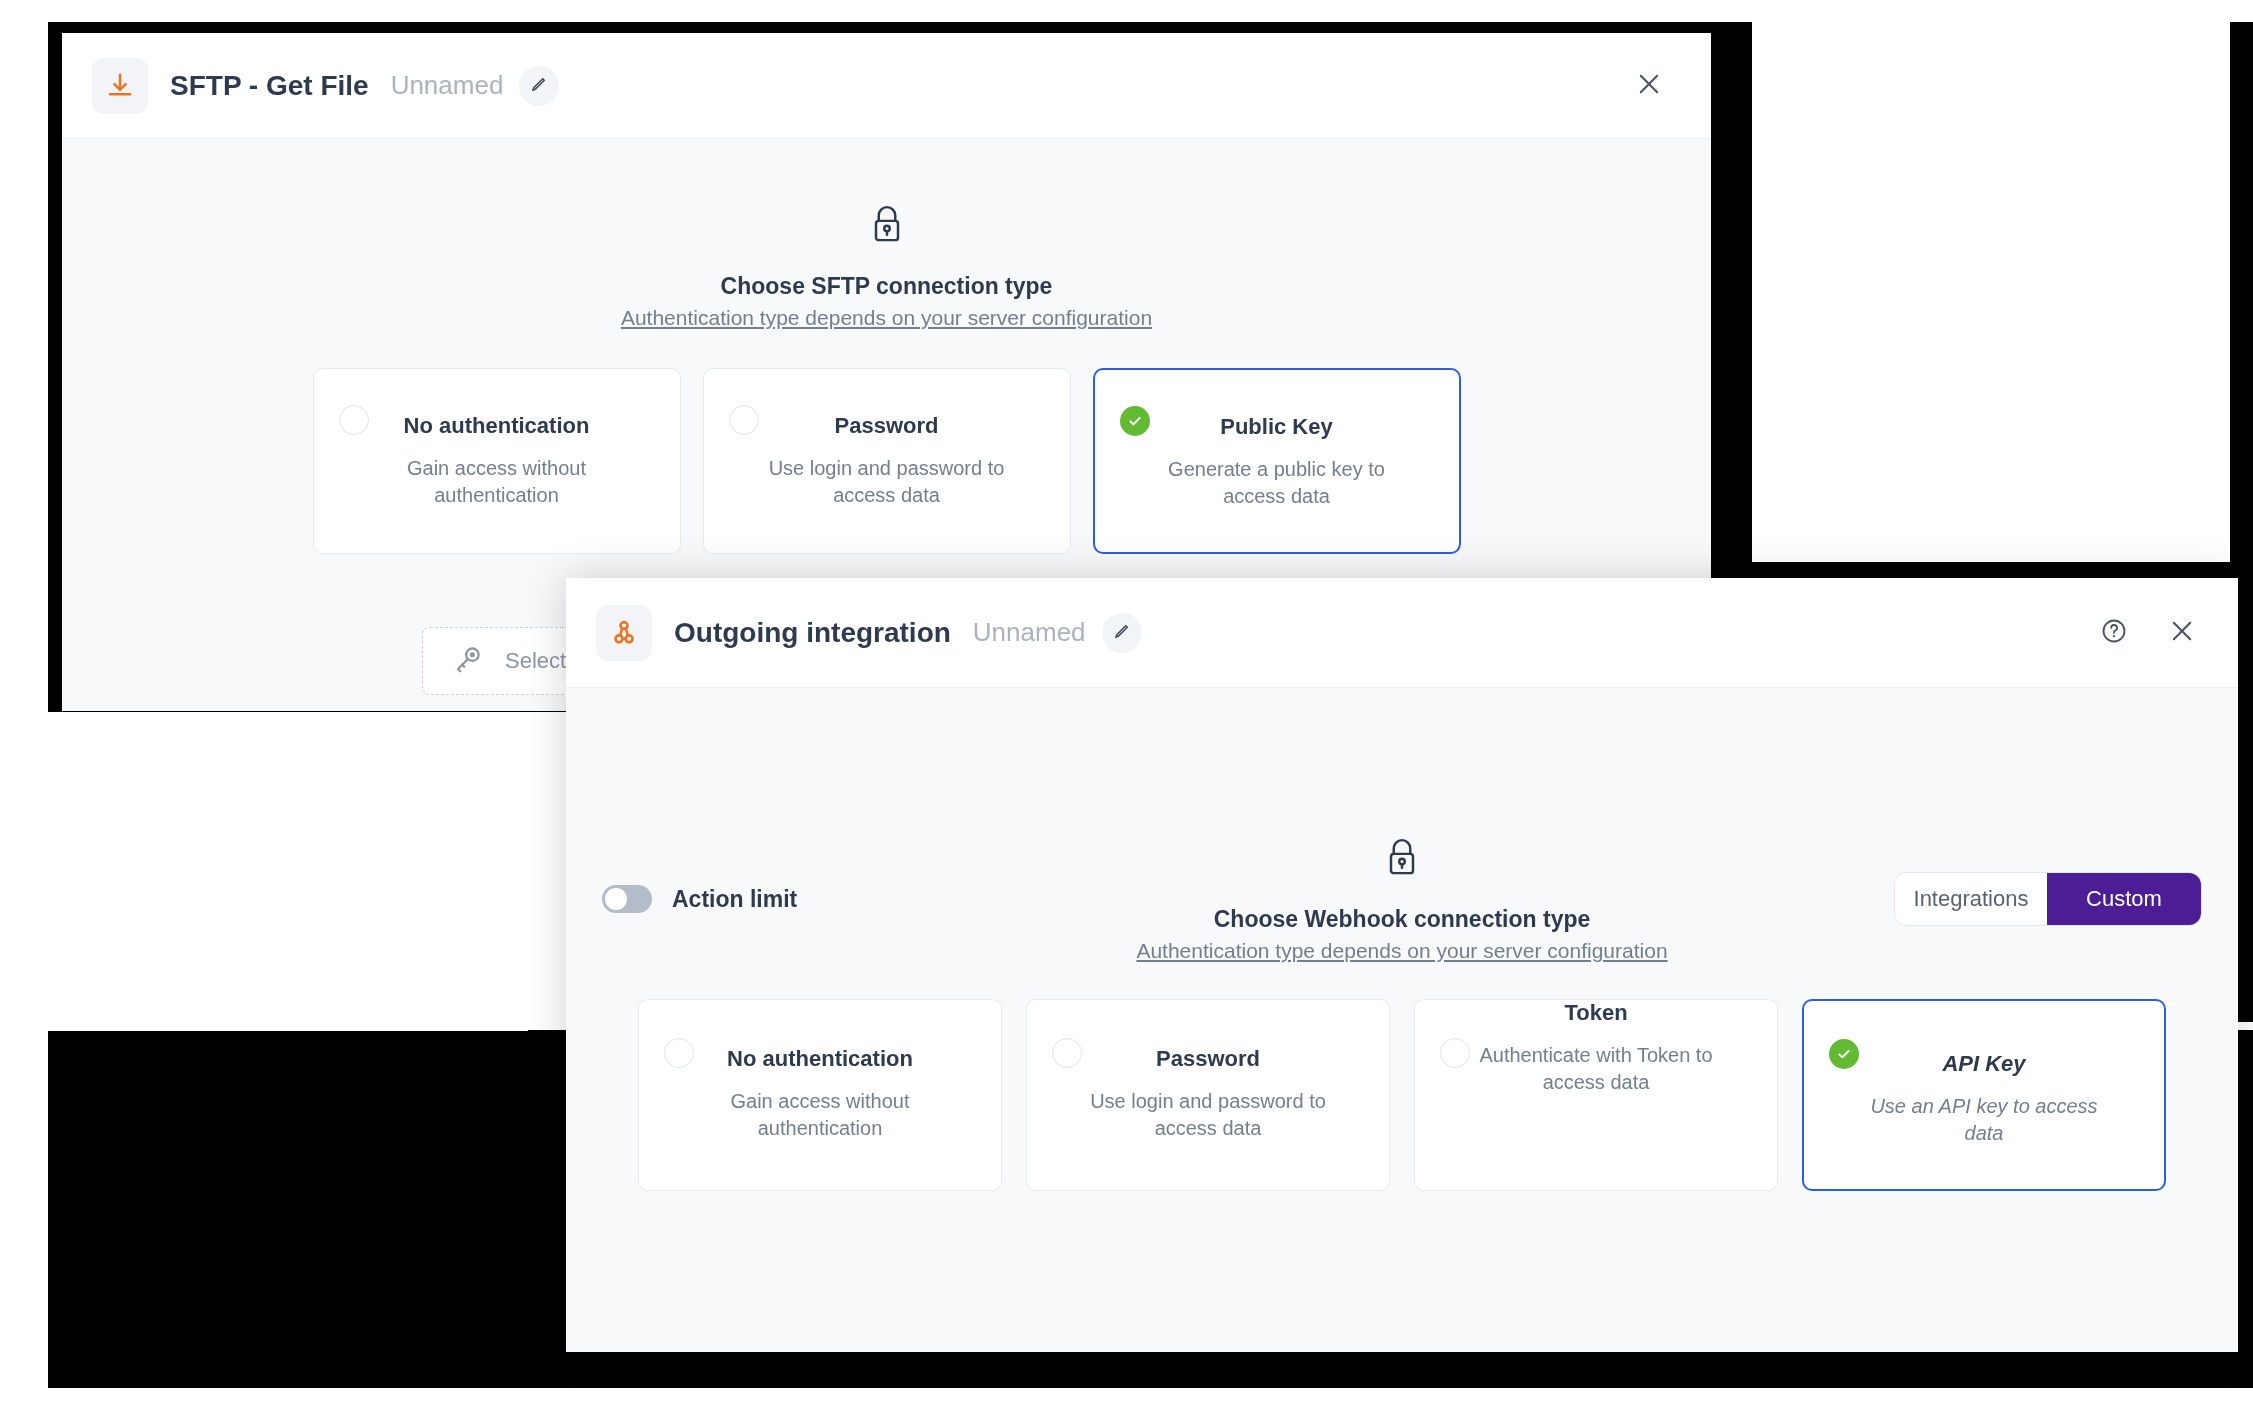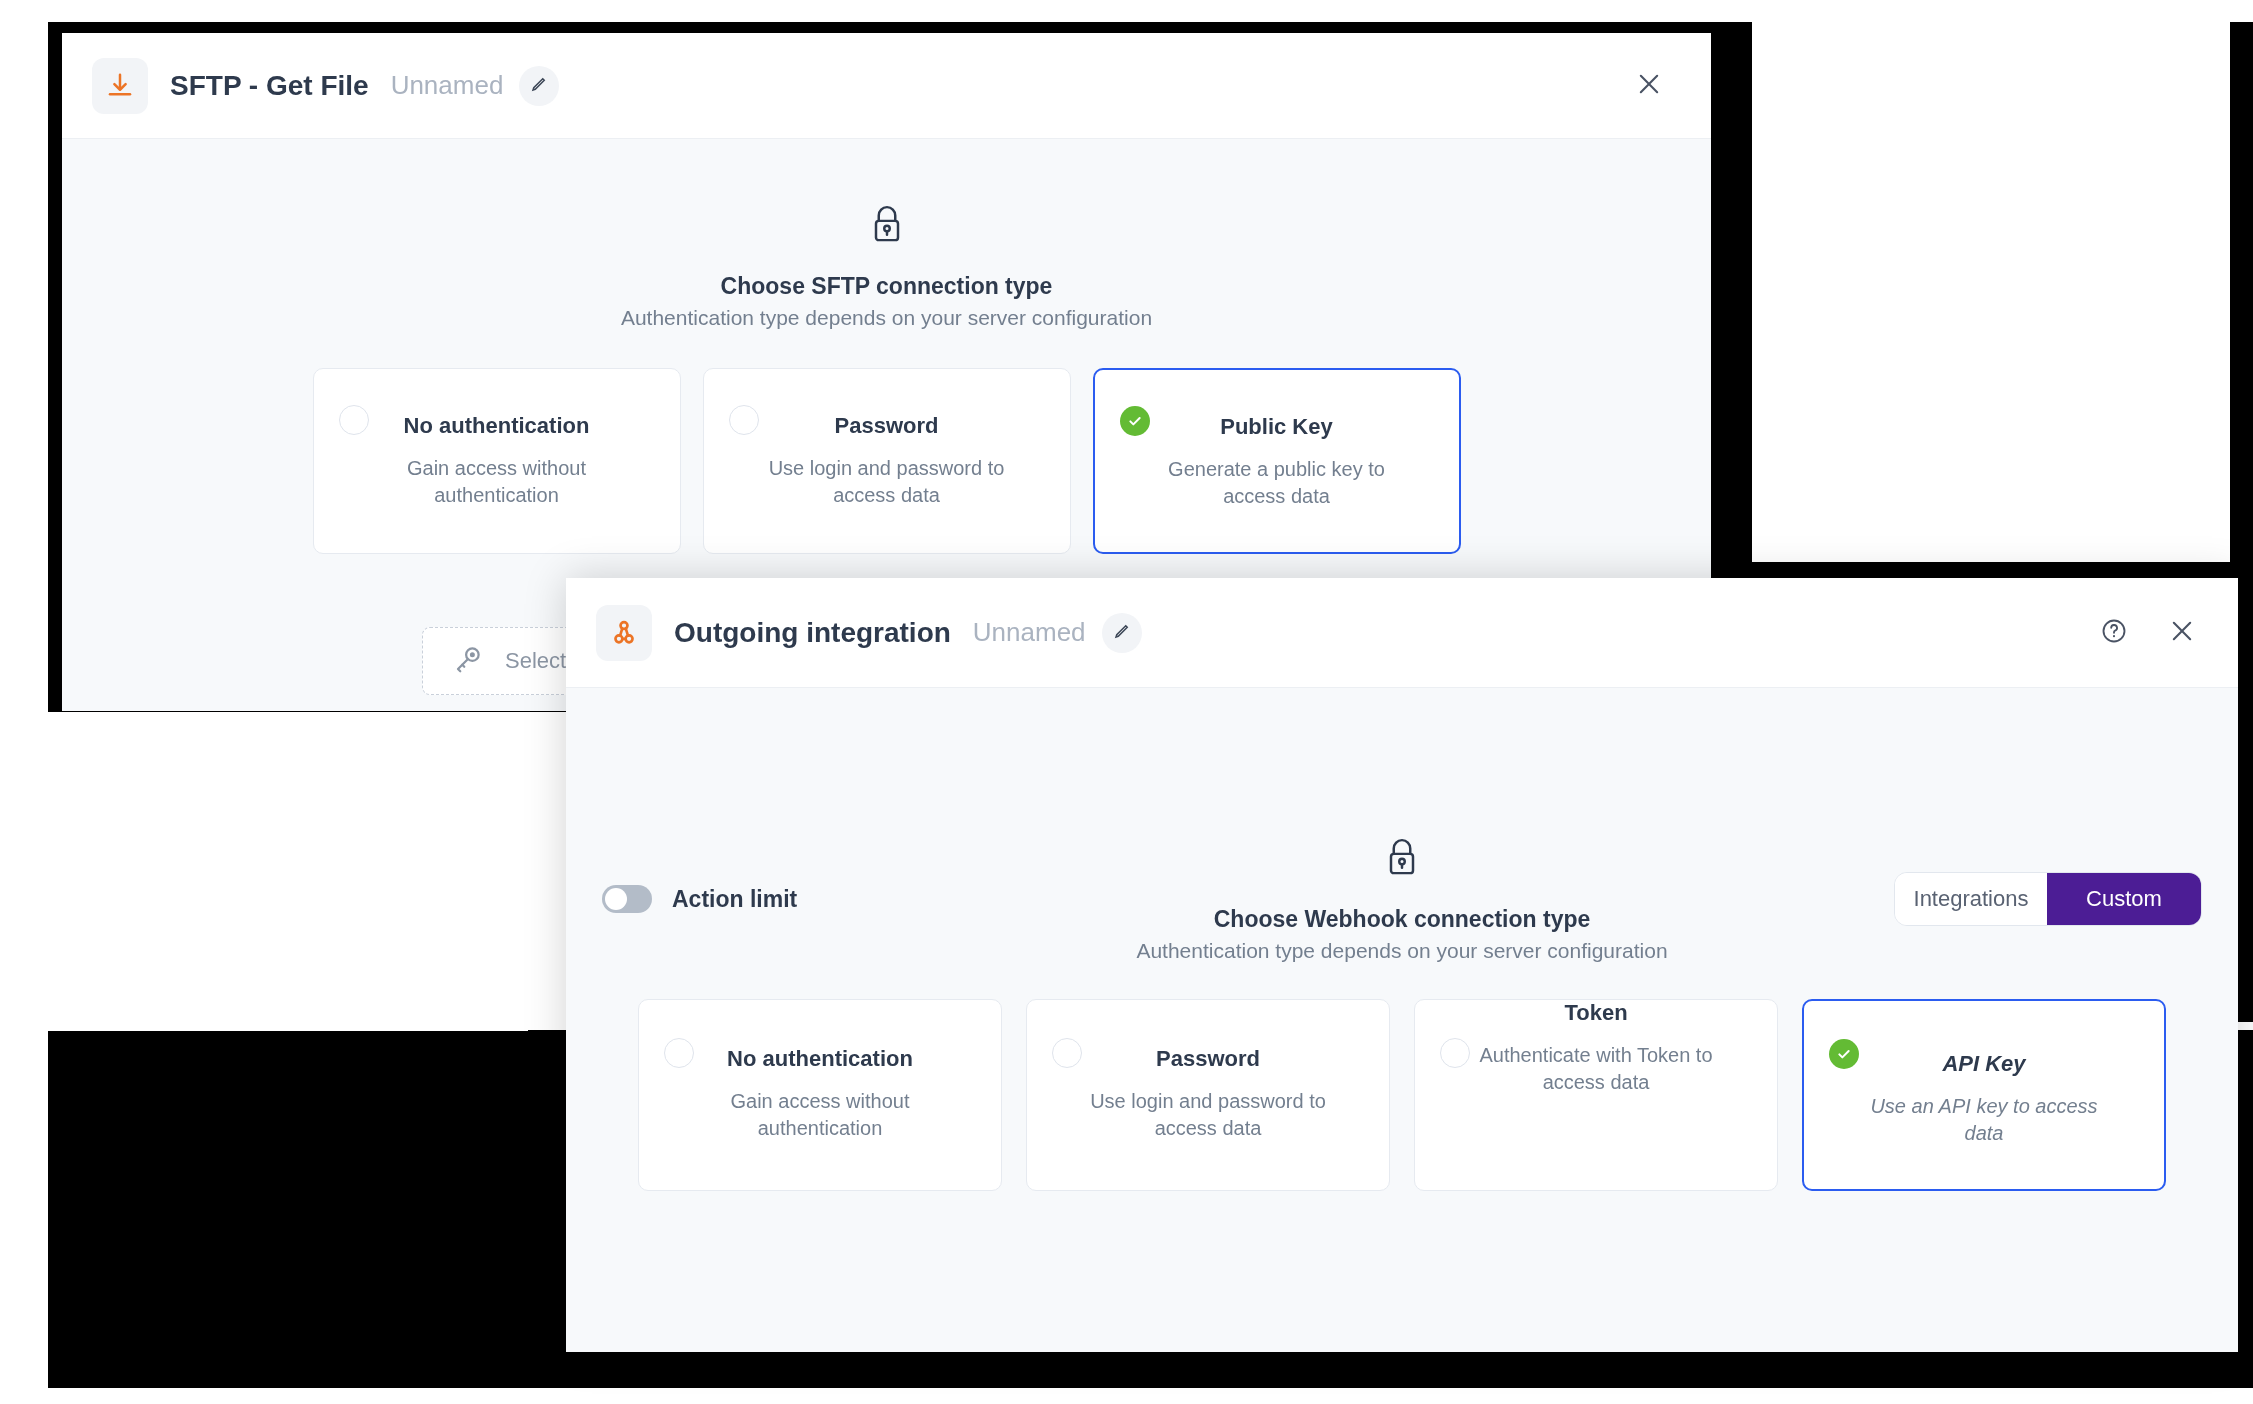--- a/index.html
+++ b/index.html
@@ -112,20 +112,21 @@
     font-size: 23px;
     font-weight: bold;
     color: #2e3a4d;
   }
 
   .section-sub {
     text-align: center;
     font-size: 21px;
     color: #737f8f;
     margin-top: 6px;
+    text-decoration: underline;
   }
 
   
   .card-row {
     display: flex;
     justify-content: center;
   }
 
   .auth-card {
     background: #ffffff;

